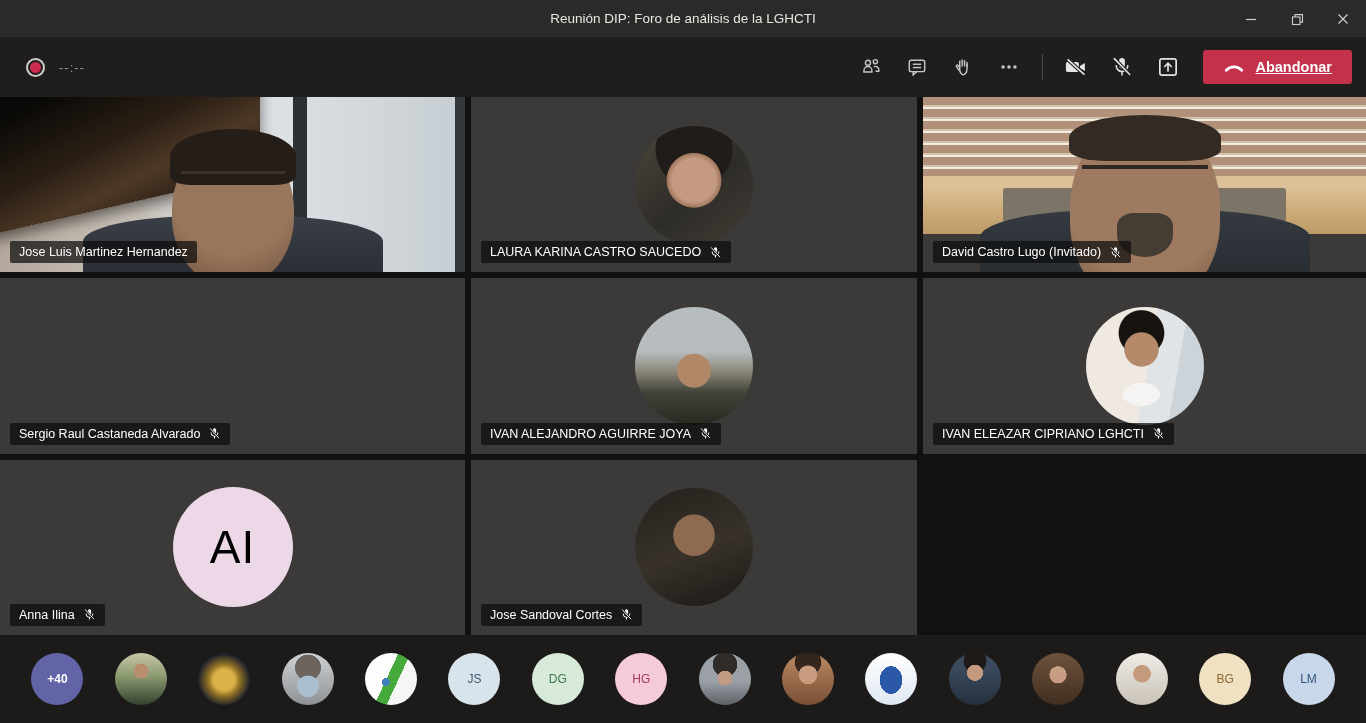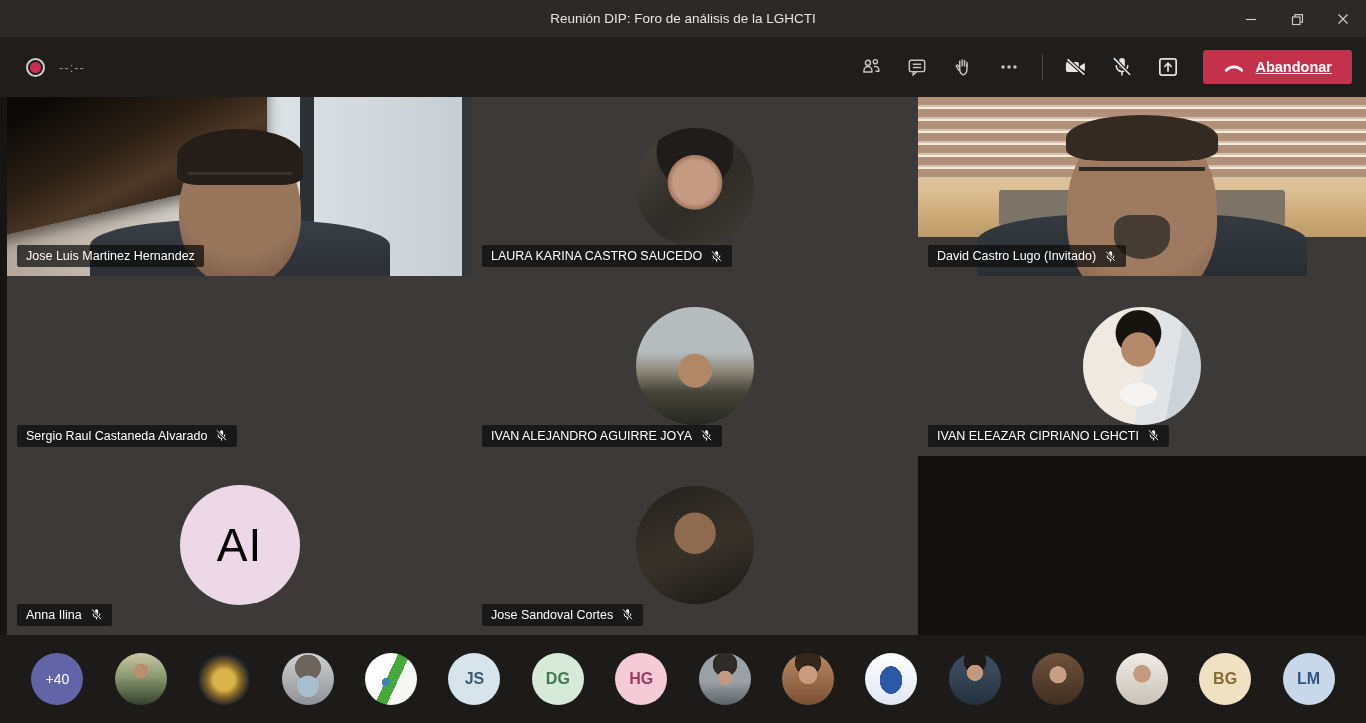--- a/index.html
+++ b/index.html
@@ -19,21 +19,21 @@
   .rec-ring { width:19px; height:19px; border-radius:50%; border:2px solid #cfcdcb; display:flex; align-items:center; justify-content:center; }
   .rec-dot { width:11px; height:11px; border-radius:50%; }
   .timer { color:#979593; font-size:13px; letter-spacing:1px; }
   .tb-right { margin-left:auto; display:flex; align-items:center; }
   .tb-btn { width:46px; height:46px; display:flex; align-items:center; justify-content:center; border-radius:3px; }
   .tb-btn svg { display:block; }
   .tb-sep { width:1px; height:26px; background:#4a4846; margin:0 10px; }
   .leave-btn { display:flex; align-items:center; gap:10px; height:34px; padding:0 20px; margin-left:12px; border-radius:3px; color:#fff; font-size:14.5px; font-weight:bold;text-decoration:underline; }
 
   
-  .grid { height:538px; flex:0 0 auto; display:grid; grid-template-columns:465px 446px auto; grid-template-rows:1fr 1fr 1fr; gap:0; background:#121110;margin-left:7px; }
+  .grid { height:538px; flex:0 0 auto; display:grid; grid-template-columns:465px 446px auto; grid-template-rows:1fr 1fr 1fr; gap:6px; background:#121110; }
   .tile { background:#3b3a39; position:relative; overflow:hidden; display:flex; align-items:center; justify-content:center; }
   .name-tag { position:absolute; left:10px; bottom:9px; background:rgba(12,12,12,.72); color:#fff; font-size:12.5px; padding:4px 9px; border-radius:2px; display:flex; align-items:center; gap:8px; white-space:nowrap; z-index:5; }
   .name-tag svg { display:block; }
 
   .big-avatar { width:118px; height:118px; border-radius:50%; }
   .initials-circle { width:120px; height:120px; border-radius:50%; display:flex; align-items:center; justify-content:center; font-size:46px; letter-spacing:1px; }
 
   
   .scene { position:absolute; inset:0; }
   .jl-bg { position:absolute; inset:0; background:linear-gradient(90deg,#b4a79b 0%,#cac3bb 30%,#e0e4e7 52%,#d2d8dc 78%,#c6cdd2 100%); }
@@ -72,22 +72,22 @@
       radial-gradient(ellipse 26% 16% at 47% 74%,#f5f4f2 0 60%,transparent 61%),
       radial-gradient(circle at 47% 36%,#b58a6b 0 17%,transparent 18%),
       radial-gradient(circle at 47% 22%,#17130f 0 20%,transparent 21%),
       linear-gradient(100deg,#efe9e2 0 52%,#e0e4e7 52% 74%,#ccd3d9 74%); }
   .av-sandoval { background:
       radial-gradient(circle at 50% 40%,#8e6a50 0 22%,transparent 23%),
       linear-gradient(160deg,#23211d,#383229 52%,#1a1917); }
 
   
   .roster { height:88px; flex:0 0 auto; background:#1c1b1a; display:flex; align-items:center; justify-content:space-evenly; }
-  .r-av { width:52px; height:52px; border-radius:50%; display:flex; align-items:center; justify-content:center; font-size:16px; font-weight:700; }
-  .r-count { color:#fff; font-size:14px; font-weight:400; }
+  .r-av { width:52px; height:52px; border-radius:50%; display:flex; align-items:center; justify-content:center; font-size:12px; font-weight:400; }
+  .r-count { color:#fff; font-size:12px; font-weight:700; }
   .r-p1 { background:radial-gradient(circle at 50% 35%,#b98e6f 0 17%,transparent 18%),linear-gradient(180deg,#c9c6a8 0%,#8a9a6f 45%,#33402e 100%); }
   .r-p2 { background:radial-gradient(circle at 50% 52%,#d9b24a 0 28%,#8a6b24 44%,#20242c 68%),#20242c; }
   .r-p3 { background:radial-gradient(circle at 50% 64%,#a9bfcf 0 25%,transparent 26%),radial-gradient(circle at 50% 28%,#6d645e 0 28%,transparent 29%),linear-gradient(#cfd2d4,#8e9296); }
   .r-p4 { background:radial-gradient(circle at 40% 56%,#3f7fc1 0 9%,transparent 10%),linear-gradient(115deg,#fdfdfd 44%,#45a93c 44% 60%,#f4f7f3 60%); }
   .r-p5 { background:radial-gradient(circle at 50% 48%,#c09a82 0 19%,transparent 20%),radial-gradient(circle at 50% 22%,#2f2b28 0 25%,transparent 26%),linear-gradient(#9aa0a6 0 55%,#5c6166 100%); }
   .r-p6 { background:radial-gradient(circle at 50% 42%,#c99c80 0 23%,transparent 24%),radial-gradient(circle at 50% 18%,#35261c 0 26%,transparent 27%),linear-gradient(#b98a63,#7a4f35); }
   .r-p7 { background:radial-gradient(ellipse 36% 44% at 50% 52%,#2b59a8 0 60%,transparent 61%),linear-gradient(#ffffff,#dfe7f2); }
   .r-p8 { background:radial-gradient(circle at 50% 38%,#c49a7e 0 19%,transparent 20%),radial-gradient(circle at 50% 16%,#1d1a17 0 22%,transparent 23%),linear-gradient(#3a4a5c 0 30%,#24303d 100%); }
   .r-p9 { background:radial-gradient(circle at 50% 42%,#c79e83 0 21%,transparent 22%),linear-gradient(#6e523c,#402e20); }
   .r-p10 { background:radial-gradient(circle at 50% 40%,#c49a7d 0 21%,transparent 22%),linear-gradient(#efece6,#c9c2b7); }

